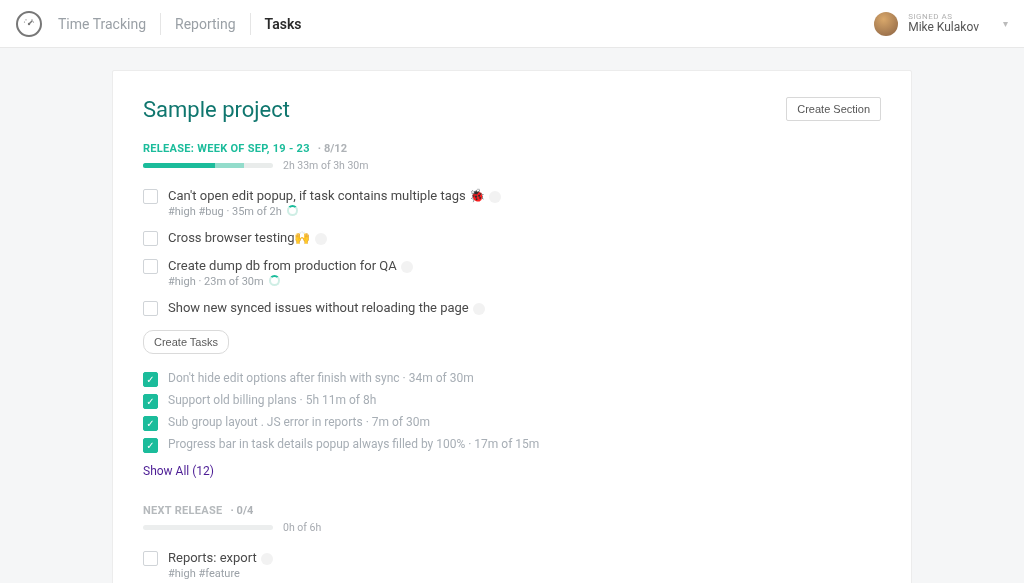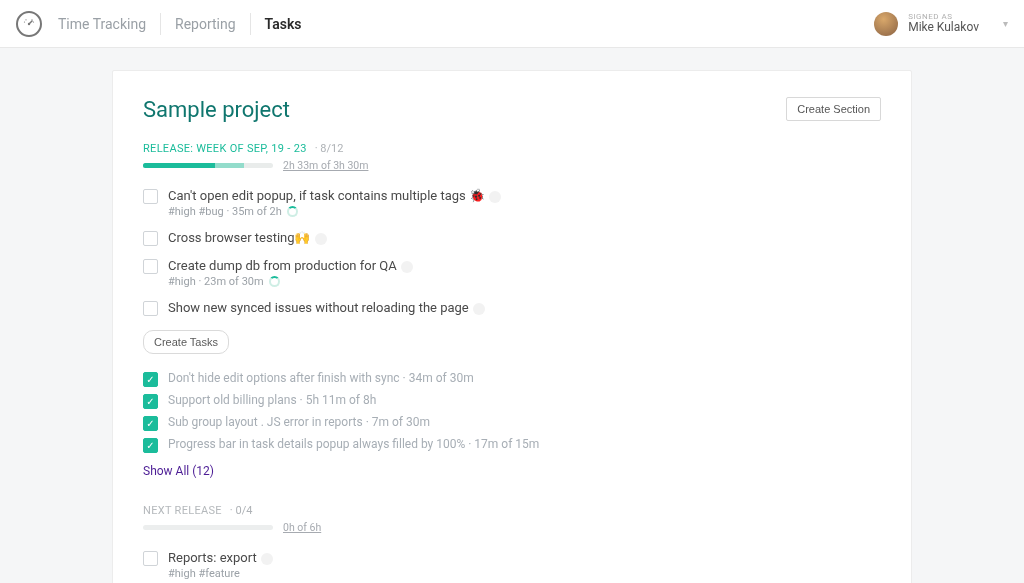--- a/index.html
+++ b/index.html
@@ -52,44 +52,44 @@
     padding: 26px 30px;
   }
   .project-header { display: flex; align-items: flex-start; justify-content: space-between; }
   .project-title { font-size: 22px; color: #0f766e; font-weight: 400; }
   .btn-outline {
     background: #fff; border: 1px solid #d8d8d8; color: #555;
     font-size: 11px; padding: 5px 10px; border-radius: 2px; cursor: pointer;
   }
   
   .section { margin-top: 20px; }
-  .section-title { display: flex; align-items: center; gap: 8px; margin-bottom: 4px; }
+  .section-title { display: flex; align-items: center; gap: 8px; margin-bottom: 4px; font-weight: bold; }
   .section-label { font-size: 11px; color: #1bbc9b; letter-spacing: 0.3px; }
   .section-label.grey { color: #b5b9bc; }
   .section-count { font-size: 11px; color: #aeb2b6; }
   .bar-row { display: flex; align-items: center; gap: 10px; margin-bottom: 10px; }
   .bar {
     position: relative; width: 130px; height: 5px;
     background: #e9eceb; border-radius: 3px; overflow: hidden;
   }
   .bar-fill { position: absolute; left: 0; top: 0; height: 100%; background: #1bbc9b; }
   .bar-fill2 { position: absolute; left: 0; top: 0; height: 100%; background: #93dccb; }
-  .bar-meta { font-size: 10.5px; color: #a6aab0; text-decoration: underline; }
+  .bar-meta { font-size: 10.5px; color: #a6aab0; }
   
   .task { display: flex; align-items: flex-start; gap: 10px; padding: 6px 0; }
   .checkbox {
     width: 15px; height: 15px; border: 1.5px solid #d0d4d8; border-radius: 2px;
     flex-shrink: 0; margin-top: 1px; cursor: pointer;
     display: flex; align-items: center; justify-content: center;
     font-size: 10px; color: #fff;
   }
   .checkbox.done { background: #1bbc9b; border-color: #1bbc9b; }
   .task-body { flex: 1; }
   .task-title { font-size: 13px; color: #4a4a4a; display: inline; }
-  .task-meta { font-size: 11px; color: #9ba1a7; margin-top: 2px; display: flex; align-items: center; gap: 5px; }
+  .task-meta { font-size: 11px; color: #9ba1a7; margin-top: 2px; display: flex; gap: 5px; }
   .spin {
     width: 11px; height: 11px; border-radius: 50%;
     border: 2px solid #cfeee5; border-top-color: #1bbc9b;
     display: inline-block;
   }
   .spin.red { border-color: #f6d5d5; border-top-color: #e05c5c; }
   .trail-dot {
     width: 12px; height: 12px; border-radius: 50%;
     background: #f2f2f2; display: inline-block; vertical-align: middle; margin-left: 4px;
   }

